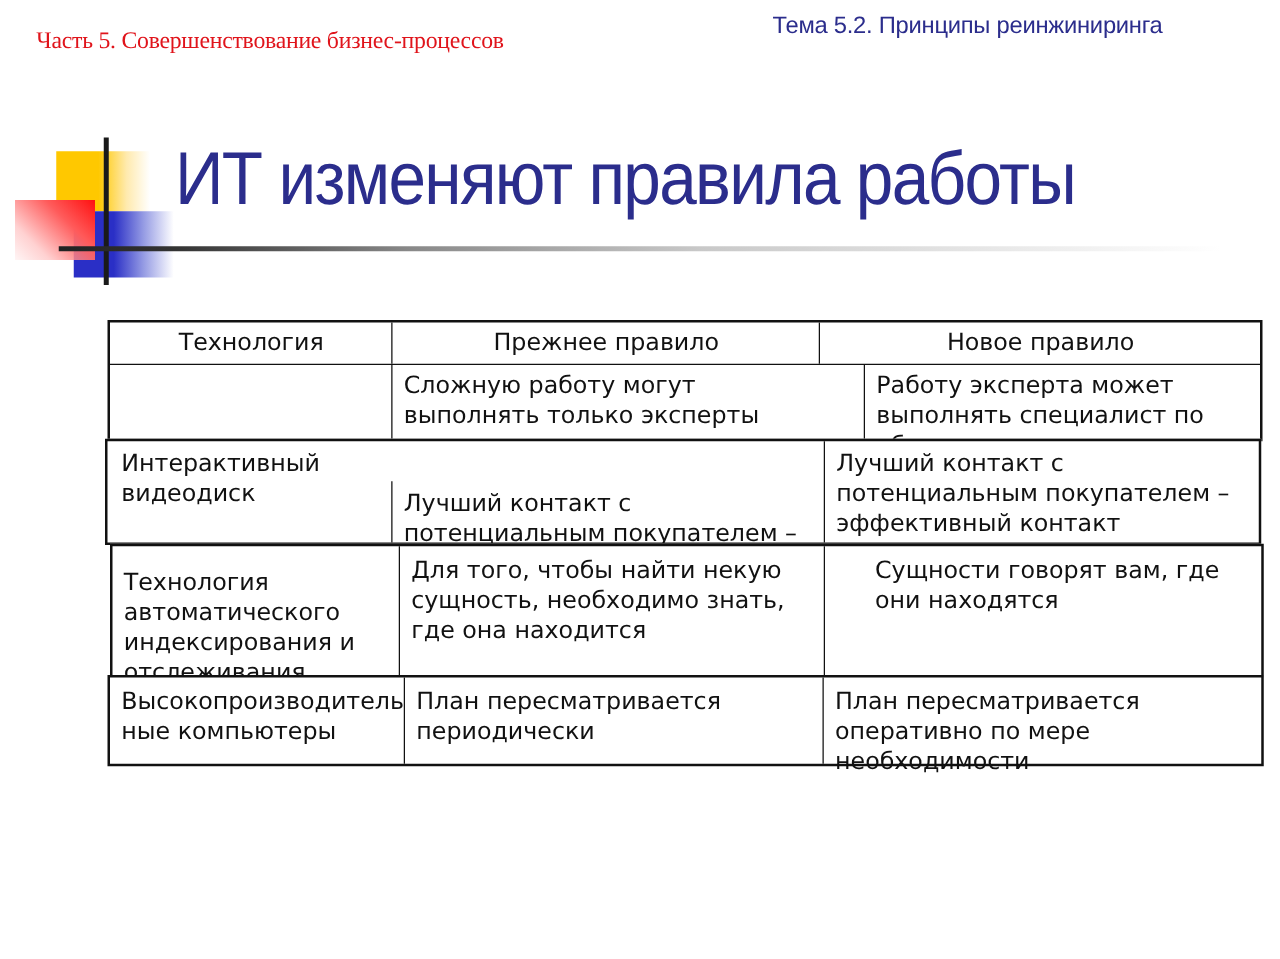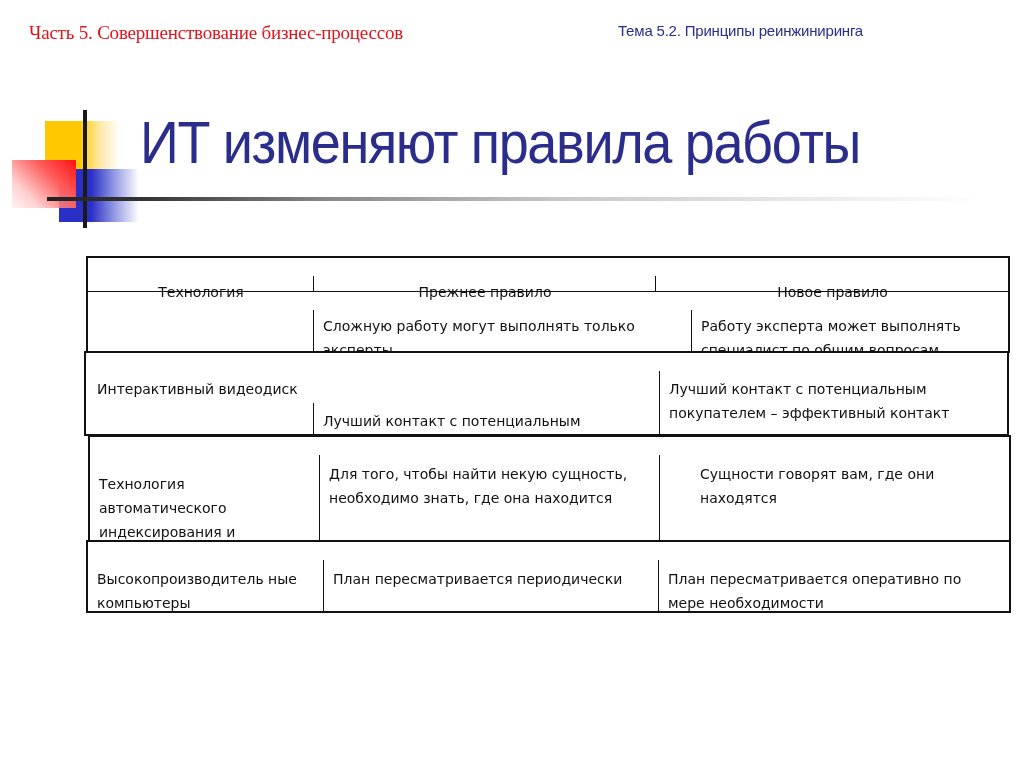--- a/index.html
+++ b/index.html
@@ -7,22 +7,22 @@
     width:1024px; height:767px; position:relative; overflow:hidden;
     background:#ffffff;
     font-family:"Liberation Sans", sans-serif;
   }
   .hdr-left {
     position:absolute; left:29px; top:22px;
     font-size:19px; color:#e0141b; letter-spacing:-0.2px;
     font-family:Liberation Serif, serif;
   }
   .hdr-right {
-    position:absolute; left:618px; top:22px;
-    font-size:15px; color:#2b2d8c; letter-spacing:-0.2px;
+    position:absolute; left:618px; top:10px;
+    font-size:19px; color:#2b2d8c; letter-spacing:-0.2px;
     font-family:"Liberation Sans", sans-serif;
   }
   .deco { position:absolute; left:0; top:90px; width:200px; height:150px; }
   .deco .yellow {
     position:absolute; left:45px; top:31px; width:75px; height:48px;
     background:linear-gradient(to right, #ffc800 0%, #ffc800 45%, rgba(255,220,120,0.6) 75%, rgba(255,255,255,0) 100%);
   }
   .deco .blue {
     position:absolute; left:59px; top:79px; width:80px; height:53px;
     background:linear-gradient(to right, #2a2fc6 0%, #2a2fc6 40%, rgba(80,90,210,0.6) 70%, rgba(255,255,255,0) 100%);
@@ -41,22 +41,22 @@
   .slide-title {
     position:absolute; left:140px; top:108px;
     font-size:60px; color:#2b2d8c; letter-spacing:-1.5px;
     font-family:"Liberation Sans", sans-serif;
     transform:scaleX(0.9); transform-origin:left top;
   }
 
   .blk { position:absolute; border:2.5px solid #111; box-sizing:border-box; background:#fff; }
   .blk .row { position:absolute; left:0; right:0; box-sizing:border-box; }
   .blk .cell {
-    position:absolute; top:18px; bottom:0; box-sizing:border-box;
-    font-family:"DejaVu Sans", sans-serif; font-size:14px; line-height:24px;
+    position:absolute; top:0; bottom:0; box-sizing:border-box;
+    font-family:"DejaVu Sans", sans-serif; font-size:19px; line-height:24px;
     color:#111; padding:6px 8px 0 9px;
   }
   .blk .cell.div { border-left:1.5px solid #111; }
   .hrow .cell { text-align:center; padding-top:4px; }
   .hrow { border-bottom:1.5px solid #111; }
 </style>
 </head>
 <body>
 
 <div class="hdr-left">Часть 5. Совершенствование бизнес-процессов</div>

